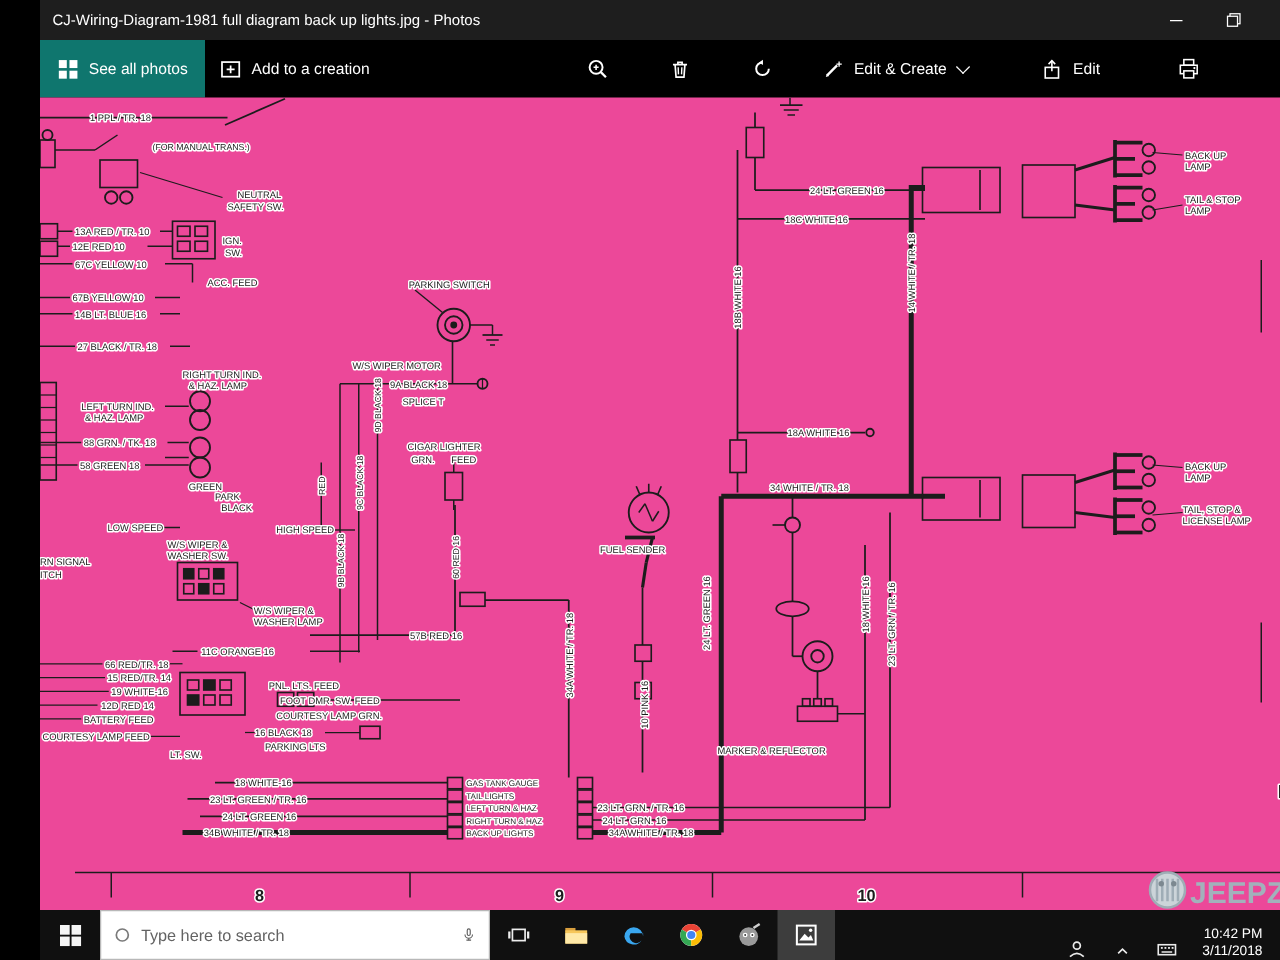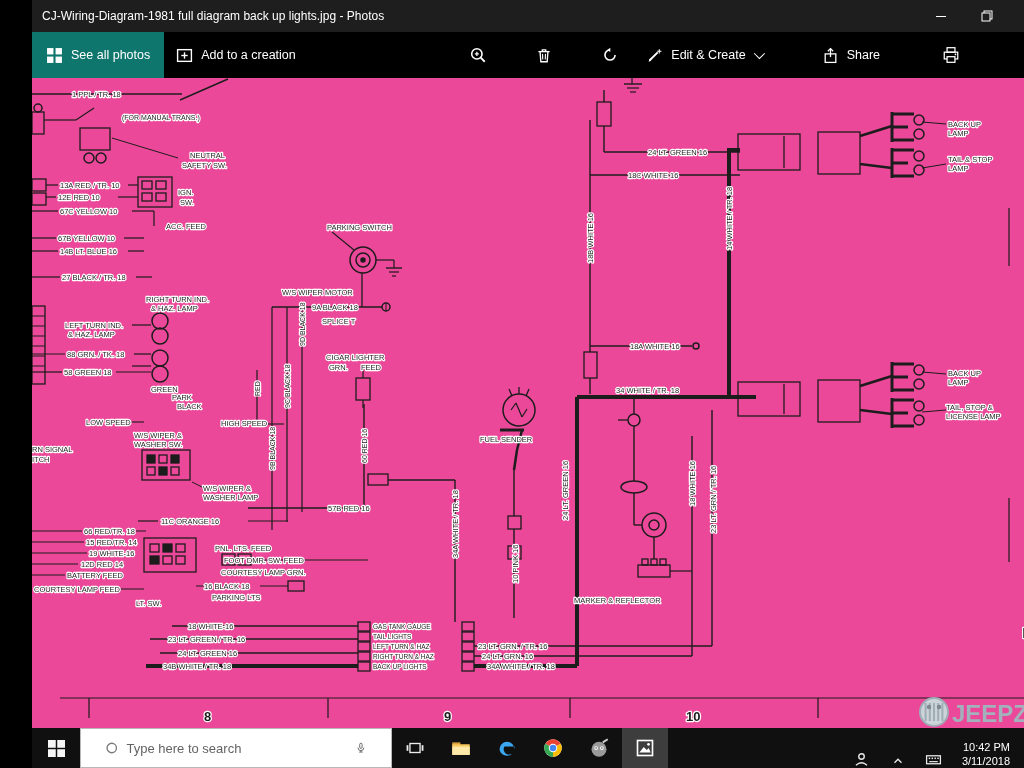--- a/index.html
+++ b/index.html
@@ -35,21 +35,21 @@
   .content { flex:1 1 auto; background:#ec4899; position:relative; overflow:hidden; }
   #diagram-svg { position:absolute; inset:0; width:1024px; height:650px;
     font-family:"Liberation Sans", sans-serif; }
 
   
   .taskbar { height:40px; background:#101010; display:flex; align-items:stretch; flex:0 0 40px; }
   .tk-item { width:46px; display:flex; align-items:center; justify-content:center; background:transparent; border:none; }
   .tk-item.start { width:48px; }
   .tk-item.active { background:#3d3d3d; }
   .searchbox { width:312px; background:#ffffff; display:flex; align-items:center; gap:8px;
-    padding:0 24px; border:1px solid #b8b8b8; }
+    padding:0 10px; border:1px solid #b8b8b8; }
   .searchbox input { border:none; outline:none; font-size:13px; color:#444;
     font-family:inherit; width:100%; background:transparent; }
   .searchbox input::placeholder { color:#636363; opacity:1; }
   .tray { margin-left:auto; display:flex; align-items:flex-end; }
   .tray .tk-item { width:36px; }
   .clock { display:flex; flex-direction:column; justify-content:center; align-items:flex-end;
     color:#fff; font-size:11px; line-height:14px; padding:0 10px; }
 </style>
 </head>
 <body>
@@ -129,21 +129,21 @@
         </svg>
         <span>Edit &amp; Create</span>
         <span class="chev"></span>
       </button>
       <button class="tbtn">
         <svg width="17" height="17" viewBox="0 0 16 16">
           <rect x="3" y="6.5" width="10" height="8" fill="none" stroke="#fff" stroke-width="1.2"></rect>
           <line x1="8" y1="1.5" x2="8" y2="9.5" stroke="#fff" stroke-width="1.2"></line>
           <polyline points="5.5,4 8,1.5 10.5,4" fill="none" stroke="#fff" stroke-width="1.2"></polyline>
         </svg>
-        <span>Share</span>
+        <span>Edit</span>
       </button>
       <button class="icon-btn">
         <svg width="18" height="18" viewBox="0 0 16 16">
           <rect x="4.5" y="1.5" width="7" height="4" fill="none" stroke="#fff" stroke-width="1.1"></rect>
           <rect x="2" y="5.5" width="12" height="6" fill="none" stroke="#fff" stroke-width="1.1"></rect>
           <rect x="4.5" y="9.5" width="7" height="5" fill="#000" stroke="#fff" stroke-width="1.1"></rect>
           <circle cx="12" cy="7.5" r="0.8" fill="#fff"></circle>
         </svg>
       </button>
       <button class="icon-btn">

